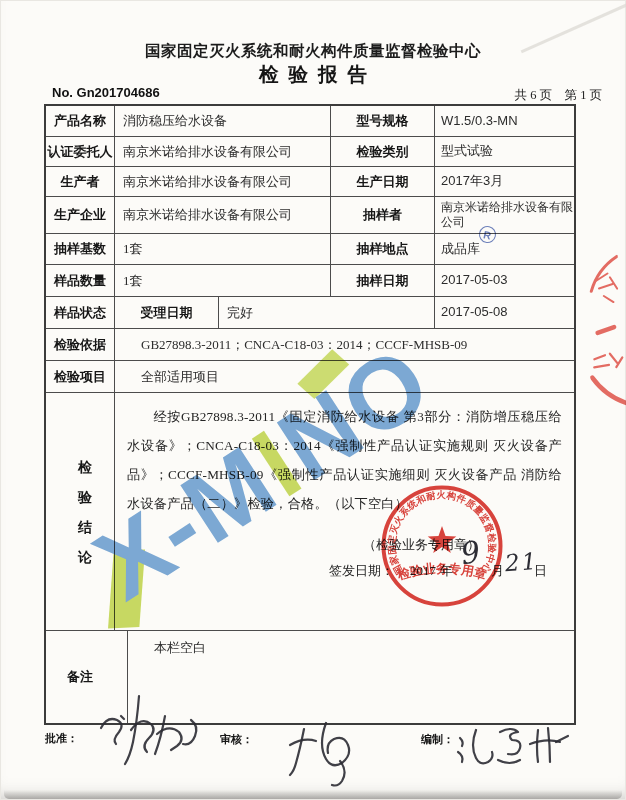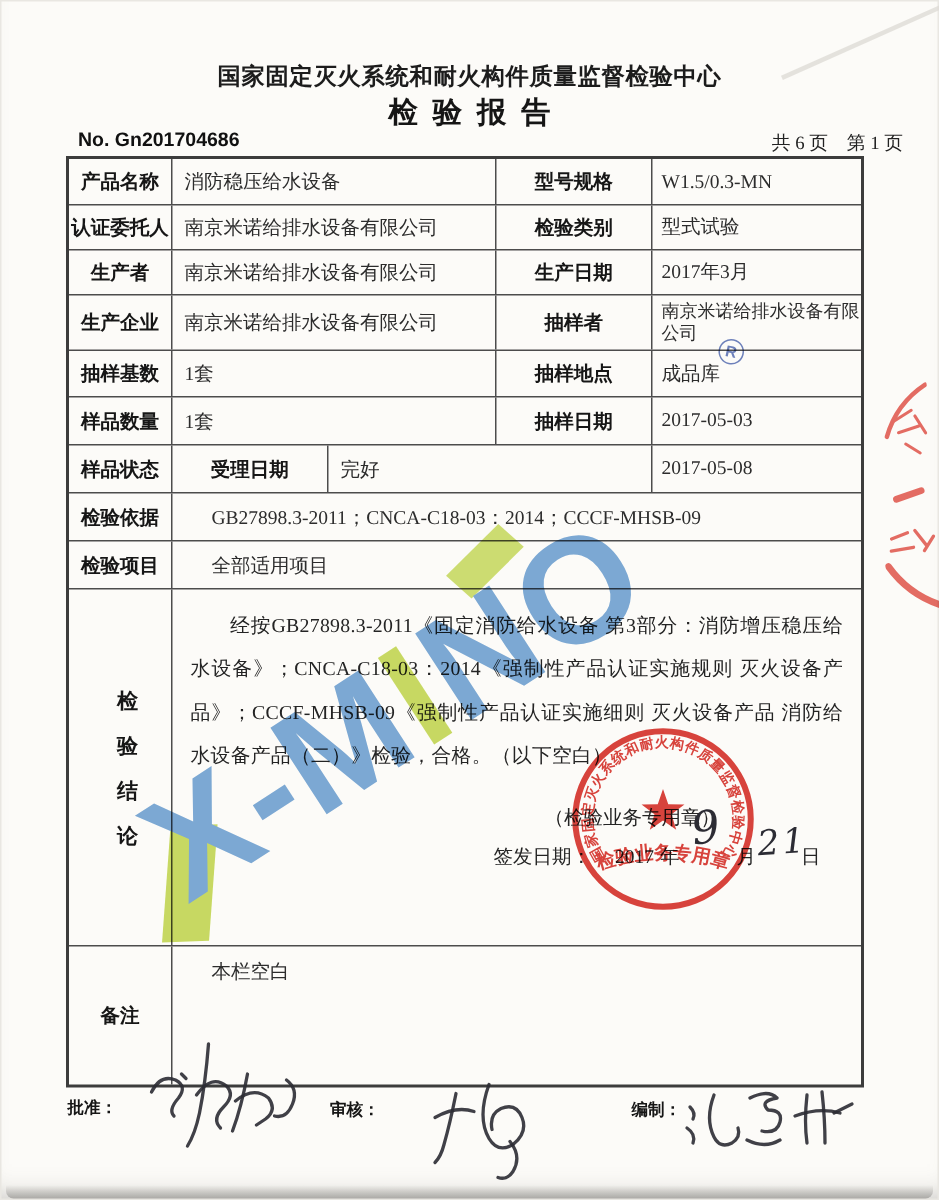--- a/index.html
+++ b/index.html
@@ -19,39 +19,39 @@
     font-family:"Liberation Serif",serif;}
   
   .tbl{position:absolute;left:44px;top:104px;width:532px;border:2px solid #3c3c3c;box-sizing:border-box;}
   .row{display:flex;box-sizing:border-box;}
   .row + .row{border-top:1px solid #4c4c4c;}
   .cell{box-sizing:border-box;display:flex;align-items:center;min-width:0;}
   .cell + .cell{border-left:1px solid #4c4c4c;}
   .lab{width:68px;justify-content:center;font-weight:bold;font-size:13px;color:#161616;flex:none;text-align:center;}
   .lab2{width:104px;flex:none;}
   .val{width:216px;flex:none;padding:2px 8px;font-family:"Liberation Serif",serif;font-size:13px;color:#2c2c2c;}
-  .val2{width:156px;flex:none;padding:2px 6px;font-family:Liberation Serif, serif;font-size:13px;color:#2c2c2c;line-height:1.25;}
+  .val2{width:156px;flex:none;padding:2px 6px;font-family:Liberation Sans, sans-serif;font-size:13px;color:#2c2c2c;line-height:1.25;}
   .valwide{width:460px;flex:none;padding:2px 26px;font-family:"Liberation Serif",serif;font-size:13px;color:#2c2c2c;}
   .small{font-size:12px;}
   .h30{height:30px}.h37{height:37px}.h31{height:31px}.h32{height:32px}
   .hconc{height:238px}.hrem{height:93px}
   
   .conc-lab{align-items:center;justify-content:center;}
   .vlab{width:16px;line-height:30px;font-size:14px;font-weight:bold;word-break:break-all;text-align:center;color:#161616;margin-left:10px;}
   .conc-body{position:relative;display:block;padding:0;}
   .conc-text{margin:9px 12px 0 12px;text-indent:2em;line-height:29px;font-size:13.2px;
     font-family:"Liberation Serif",serif;color:#242424;text-align:justify;letter-spacing:.2px;}
   .seal-caption{position:absolute;left:248px;top:143px;font-size:13px;font-family:"Liberation Serif",serif;color:#242424;}
   .dateline{position:absolute;left:214px;top:169px;font-size:13px;font-family:"Liberation Serif",serif;color:#242424;white-space:nowrap;}
   .dateline .gap1{margin-left:16px}.dateline .gap2{margin-left:4px}
   .dateline .gap3{margin-left:38px}.dateline .gap4{margin-left:30px}
   .hand{position:absolute;font-family:"DejaVu Serif",serif;font-style:italic;color:#2c2c34;}
   .hand-month{left:346px;top:142px;font-size:30px;transform:rotate(-8deg);}
   .hand-day{left:390px;top:156px;font-size:23px;transform:rotate(-4deg);letter-spacing:2px;}
-  .rem-body{align-items:flex-start;padding-top:8px;}
+  .rem-body{align-items:flex-start;padding-top:8px;margin-left:13px;}
   
   .sig-label{position:absolute;font-size:11px;font-weight:bold;color:#161616;}
   .sig-svg{position:absolute;overflow:visible;}
   .sig-svg path{fill:none;stroke:#2b2b33;stroke-width:2.2;stroke-linecap:round;stroke-linejoin:round;opacity:.9;}
   
   .watermark{position:absolute;left:30px;top:250px;mix-blend-mode:multiply;opacity:.88;}
   .stamp{position:absolute;left:378px;top:482px;mix-blend-mode:multiply;opacity:.93;}
   .seamstamp{position:absolute;left:586px;top:256px;mix-blend-mode:multiply;opacity:.8;transform:rotate(-6deg);}
   .regmark{position:absolute;left:479px;top:226px;width:17px;height:17px;border:1.5px solid #4a63b0;
     border-radius:50%;color:#4a63b0;font-size:10.5px;font-weight:bold;display:flex;align-items:center;

